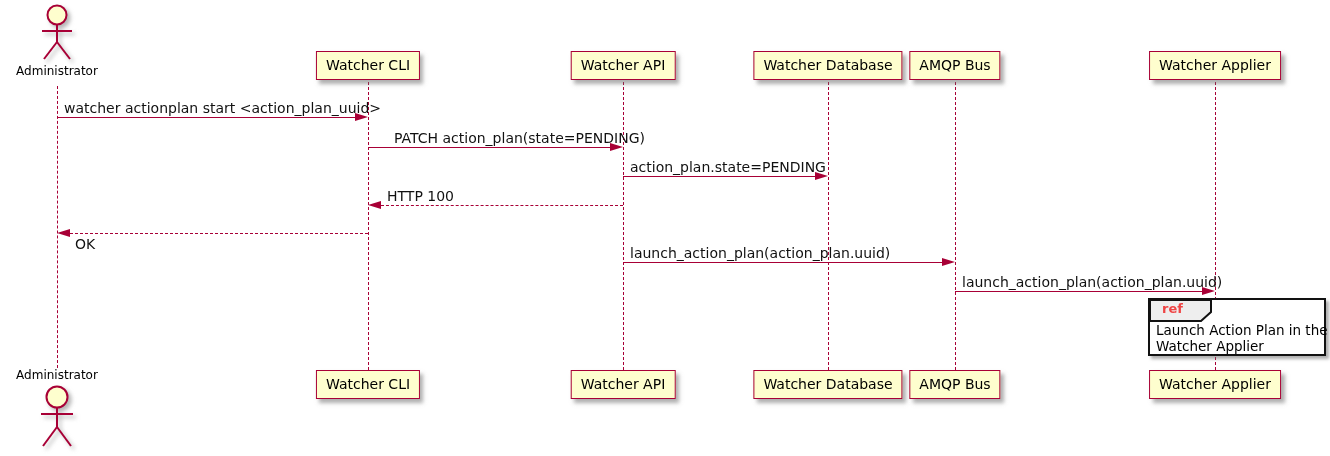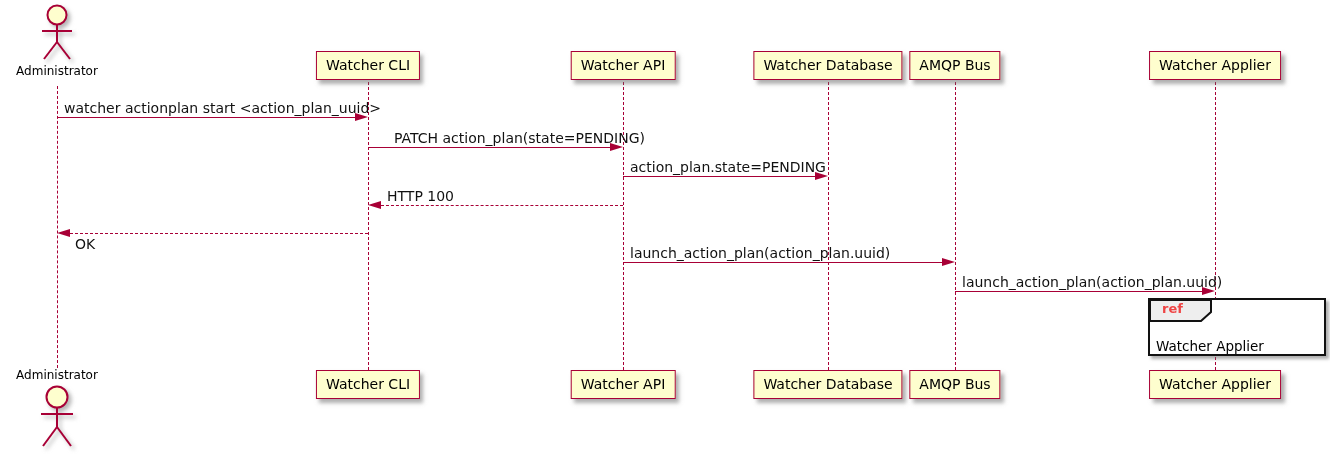--- a/index.html
+++ b/index.html
@@ -128,20 +128,21 @@
 
   <div class="msg-label" style="left:962px; top:274px;">launch_action_plan(action_plan.uuid)</div>
   <div class="msg-line solid" style="left:955px; top:291px; width:247px;"></div>
   <div class="arrowhead right" style="left:1202px; top:287px;"></div>
 
   <div class="ref-box">
     <svg class="ref-tab" width="64" height="24" viewBox="0 0 64 24">
       <path d="M1,1 H62 V13 L52,22 H1 Z" fill="#EEEEEE" stroke="#121212" stroke-width="2"></path>
     </svg>
     <span class="ref-keyword">ref</span>
+    <span class="ref-line l1">Launch Action Plan in the</span>
     <span class="ref-line l2">Watcher Applier</span>
   </div>
 
   <div class="pbox" style="left:368px; top:370px;">Watcher CLI</div>
   <div class="pbox" style="left:623px; top:370px;">Watcher API</div>
   <div class="pbox" style="left:828px; top:370px;">Watcher Database</div>
   <div class="pbox" style="left:955px; top:370px;">AMQP Bus</div>
   <div class="pbox" style="left:1215px; top:370px;">Watcher Applier</div>
 
   <div class="actor-label" style="left:57px; top:368px;">Administrator</div>

